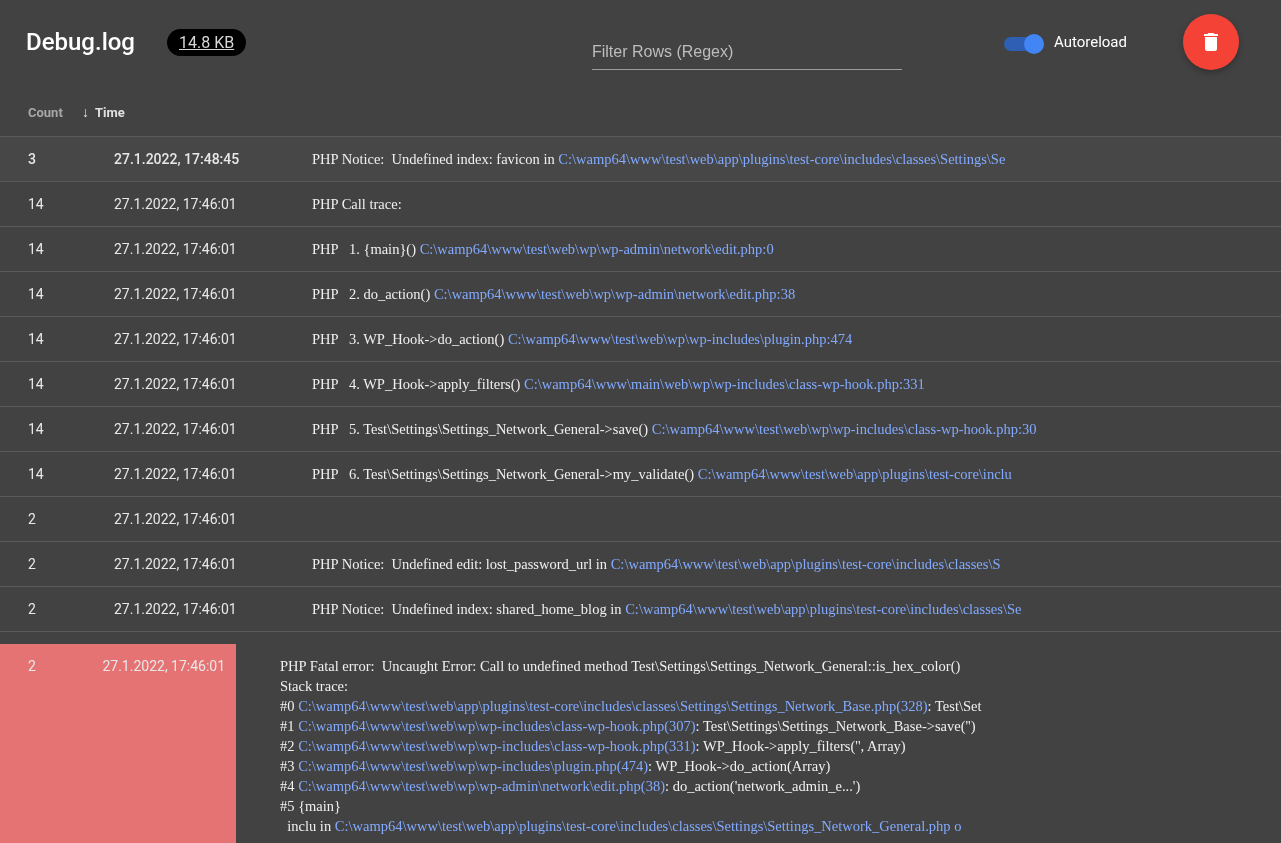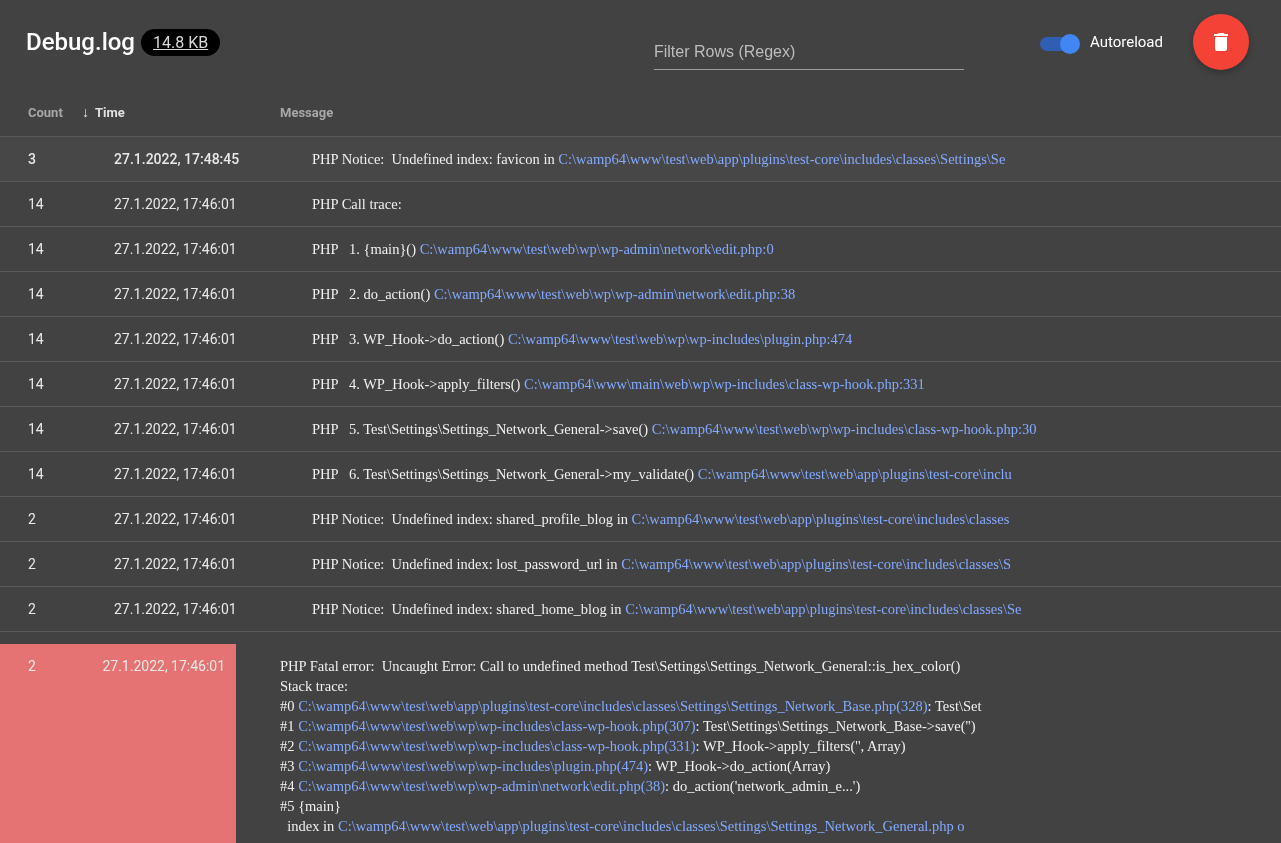--- a/index.html
+++ b/index.html
@@ -9,22 +9,22 @@
     background: #424242;
     color: #fff;
     font-family: Roboto, "Helvetica Neue", Arial, sans-serif;
     font-size: 14px;
     overflow: hidden;
   }
 
   .toolbar {
     display: flex;
     align-items: center;
-    padding: 14px 32px 14px 26px;
-    gap: 6px;
+    padding: 14px 42px 14px 26px;
+    gap: 32px;
   }
   .title {
     font-size: 24px;
     font-weight: 500;
     color: #fff;
   }
   .size-badge {
     background: #000000;
     color: #d8d8d8;
     font-size: 16px;
@@ -183,21 +183,20 @@
 </div>
 
 <div class="gap-after-toolbar"></div>
 
 <div class="table-header">
   <div class="col-count">Count</div>
   <div class="col-time">
     <span class="sort-arrow">↓</span>
     <span>Time</span>
   </div>
-  <div class="col-msg">Message</div>
 </div>
 
 <div class="rows" id="rows">
     <div class="row first-notice">
       <div class="count">3</div>
       <div class="time">27.1.2022, 17:48:45</div>
       <div class="msg"><span>PHP Notice:  Undefined index: favicon in </span><span class="path">C:\wamp64\www\test\web\app\plugins\test-core\includes\classes\Settings\Se</span></div>
     </div>
     <div class="row">
       <div class="count">14</div>
@@ -230,26 +229,25 @@
       <div class="msg"><span>PHP   5. Test\Settings\Settings_Network_General-&gt;save() </span><span class="path">C:\wamp64\www\test\web\wp\wp-includes\class-wp-hook.php:30</span></div>
     </div>
     <div class="row">
       <div class="count">14</div>
       <div class="time">27.1.2022, 17:46:01</div>
       <div class="msg"><span>PHP   6. Test\Settings\Settings_Network_General-&gt;my_validate() </span><span class="path">C:\wamp64\www\test\web\app\plugins\test-core\inclu</span></div>
     </div>
     <div class="row">
       <div class="count">2</div>
       <div class="time">27.1.2022, 17:46:01</div>
-      <div class="msg"><span>PHP Notice:  Undefined index: shared_profile_blog in </span><span class="path">C:\wamp64\www\test\web\app\plugins\test-core\includes\classes</span></div>
     </div>
     <div class="row">
       <div class="count">2</div>
       <div class="time">27.1.2022, 17:46:01</div>
-      <div class="msg"><span>PHP Notice:  Undefined index: lost_password_url in </span><span class="path">C:\wamp64\www\test\web\app\plugins\test-core\includes\classes\S</span></div>
+      <div class="msg"><span>PHP Notice:  Undefined edit: lost_password_url in </span><span class="path">C:\wamp64\www\test\web\app\plugins\test-core\includes\classes\S</span></div>
     </div>
     <div class="row">
       <div class="count">2</div>
       <div class="time">27.1.2022, 17:46:01</div>
       <div class="msg"><span>PHP Notice:  Undefined index: shared_home_blog in </span><span class="path">C:\wamp64\www\test\web\app\plugins\test-core\includes\classes\Se</span></div>
     </div>
     <div class="row fatal">
       <div class="count-time-block">
         <div class="ct-inner">
           <div class="count">2</div>
@@ -257,15 +255,15 @@
         </div>
       </div>
       <div class="msg"><span>PHP Fatal error:  Uncaught Error: Call to undefined method Test\Settings\Settings_Network_General::is_hex_color()</span>
 <span>Stack trace:</span>
 <span>#0 </span><span class="path">C:\wamp64\www\test\web\app\plugins\test-core\includes\classes\Settings\Settings_Network_Base.php(328)</span><span>: Test\Set</span>
 <span>#1 </span><span class="path">C:\wamp64\www\test\web\wp\wp-includes\class-wp-hook.php(307)</span><span>: Test\Settings\Settings_Network_Base-&gt;save('')</span>
 <span>#2 </span><span class="path">C:\wamp64\www\test\web\wp\wp-includes\class-wp-hook.php(331)</span><span>: WP_Hook-&gt;apply_filters('', Array)</span>
 <span>#3 </span><span class="path">C:\wamp64\www\test\web\wp\wp-includes\plugin.php(474)</span><span>: WP_Hook-&gt;do_action(Array)</span>
 <span>#4 </span><span class="path">C:\wamp64\www\test\web\wp\wp-admin\network\edit.php(38)</span><span>: do_action('network_admin_e...')</span>
 <span>#5 {main}</span>
-<span>  index in </span><span class="path">C:\wamp64\www\test\web\app\plugins\test-core\includes\classes\Settings\Settings_Network_General.php o</span></div>
+<span>  inclu in </span><span class="path">C:\wamp64\www\test\web\app\plugins\test-core\includes\classes\Settings\Settings_Network_General.php o</span></div>
     </div>
   </div>
 
 </body></html>

